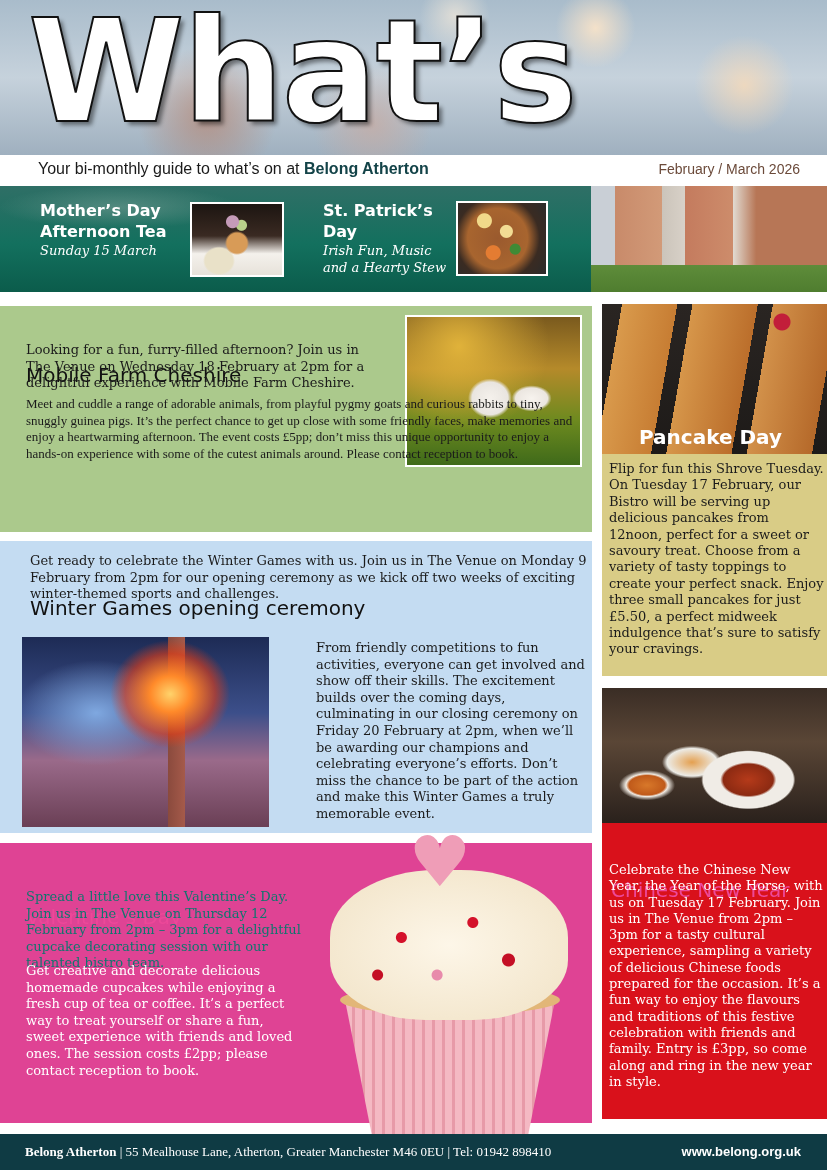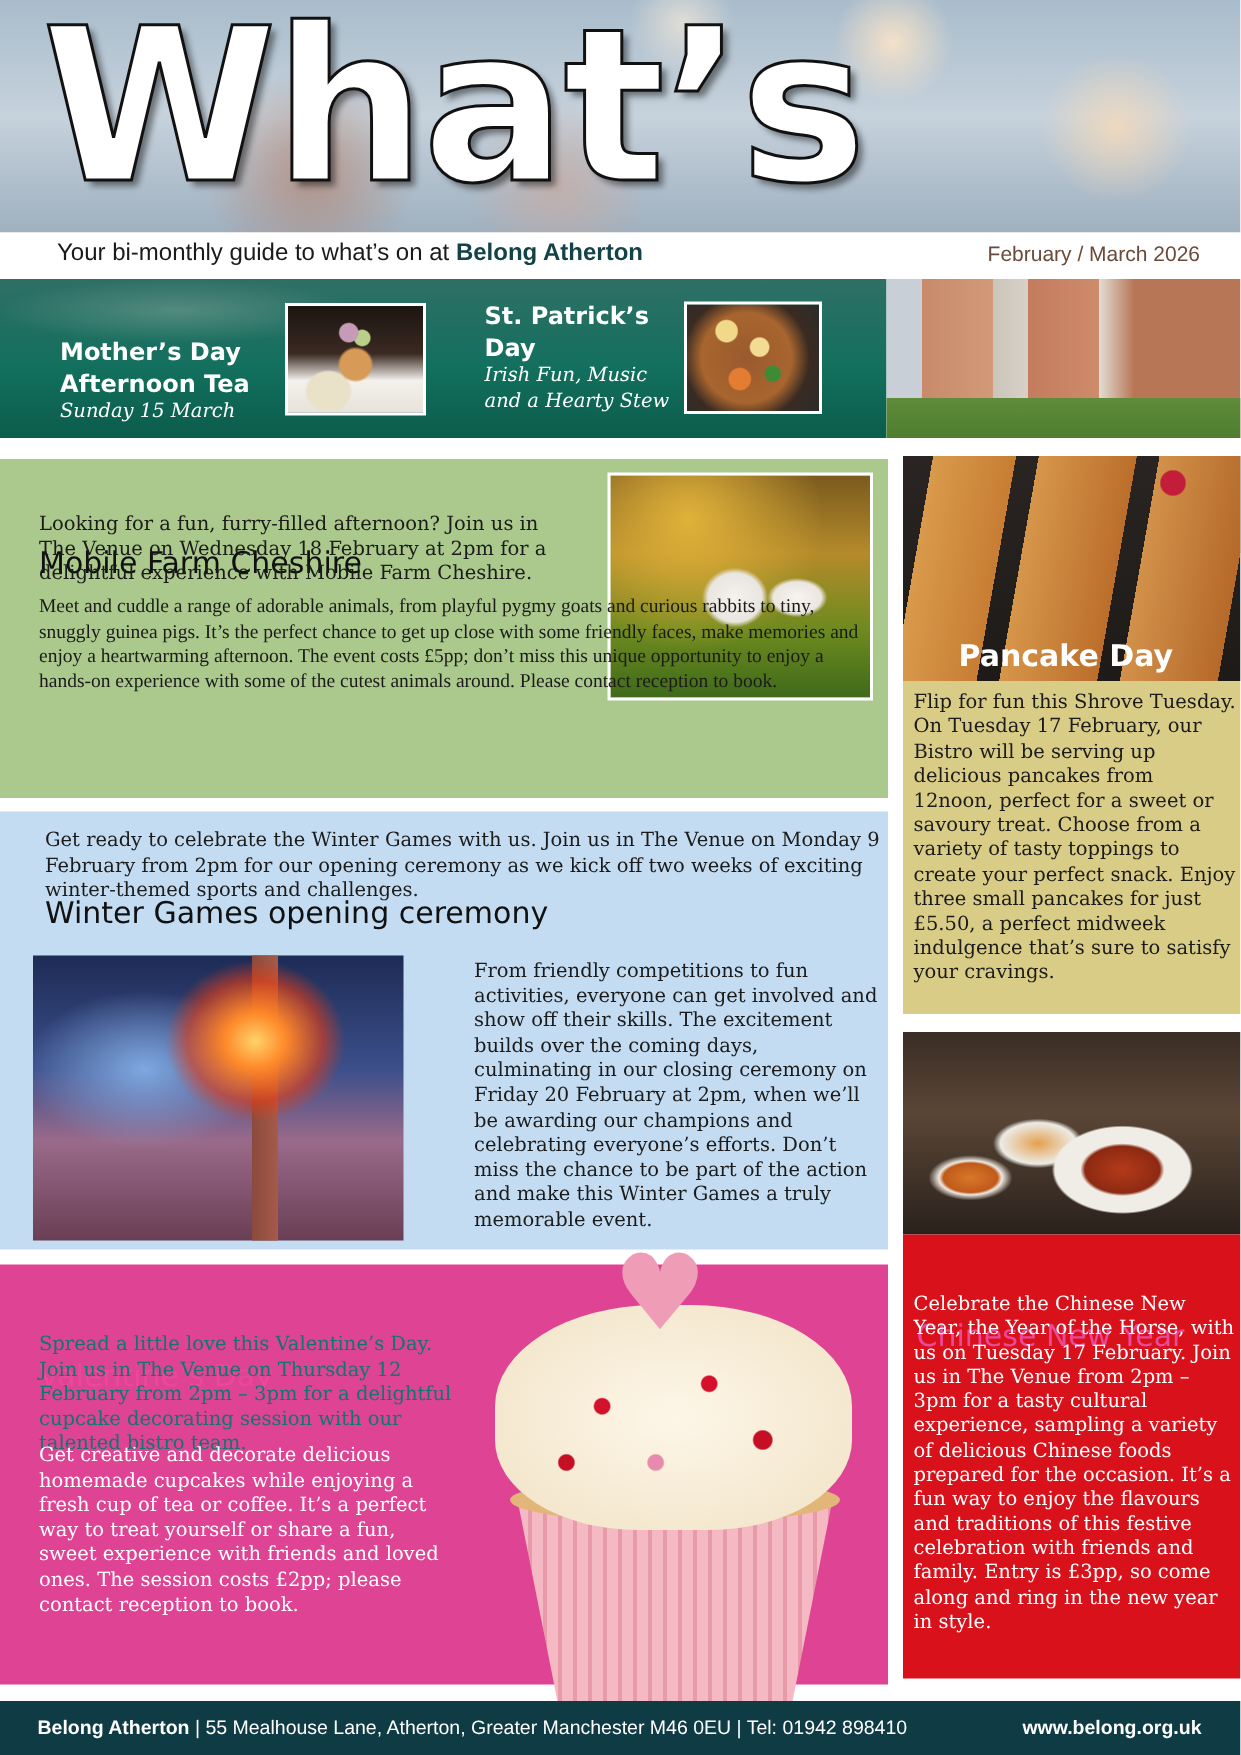--- a/index.html
+++ b/index.html
@@ -175,42 +175,42 @@
   .cupcake-cake {
     left: 340px; top: 985px; width: 220px; height: 30px; border-radius: 50%;
     background: #e2b678;
   }
 
   
   .footer {
     left: 0; top: 1134px; width: 827px; height: 36px; background: #0f3b44;
   }
   .footer-text {
-    left: 25px; top: 1144px; font-family: Liberation Sans, sans-serif;
+    left: 25px; top: 1144px; font-family: Liberation Serif, serif;
     font-size: 13px; color: #ffffff; white-space: nowrap;
   }
   .footer-text b { font-weight: bold; }
   .footer-url {
     right: 26px; top: 1144px; font-family: "Liberation Sans", sans-serif;
     font-size: 13px; font-weight: bold; color: #ffffff; white-space: nowrap;
   }
 </style>
 </head>
 <body>
 
 <div class="abs hero"></div>
 <div class="abs hero-title">What’s On</div>
 <div class="abs tagline-bar"></div>
 <div class="abs tagline">
   <span>Your bi-monthly guide to what’s on at </span><b>Belong Atherton</b>
 </div>
 <div class="abs issue-date">February / March 2026</div>
 
 <div class="abs promo"></div>
-<div class="abs" style="left:40px; top:200px; width:150px;margin-top:24px;">
+<div class="abs" style="left:40px; top:200px; width:150px;">
   <div class="promo-head">Mother’s Day</div>
   <div class="promo-head">Afternoon Tea</div>
   <div class="promo-sub">Sunday 15 March</div>
 </div>
 <div class="abs photo img-tea"></div>
 
 <div class="abs" style="left:323px; top:200px; width:135px;">
   <div class="promo-head">St. Patrick’s</div>
   <div class="promo-head">Day</div>
   <div class="promo-sub">Irish Fun, Music</div>

